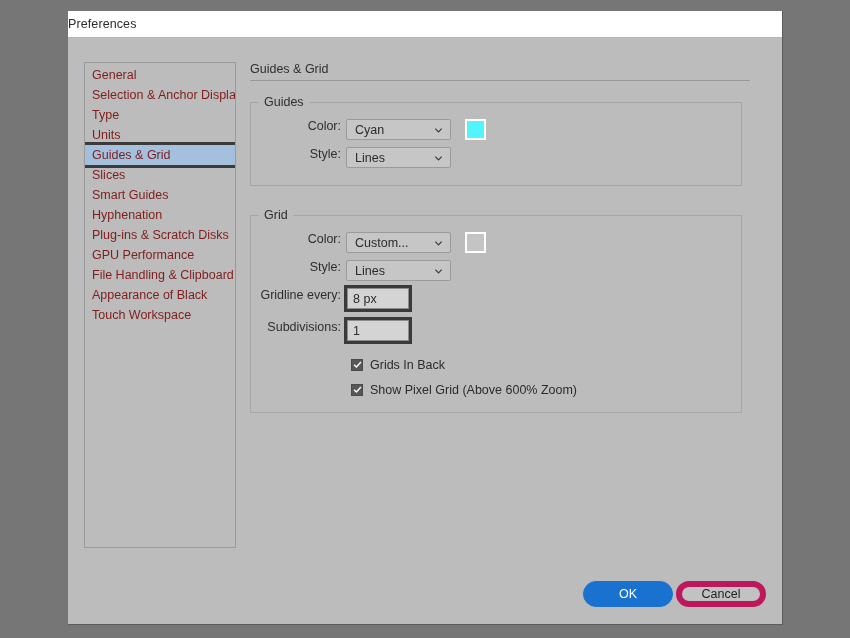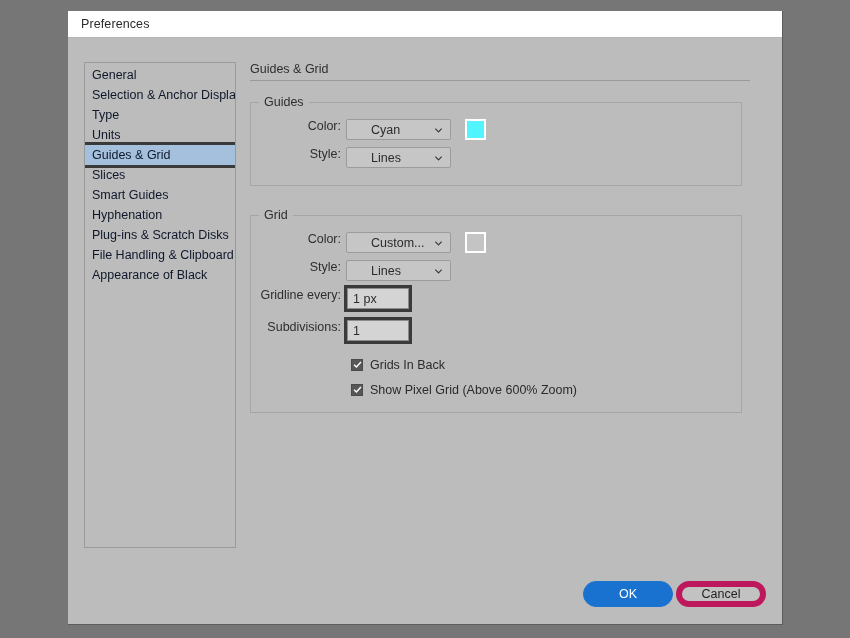--- a/index.html
+++ b/index.html
@@ -21,21 +21,20 @@
     background: #bcbcbc;
     box-sizing: border-box;
     border-right: 1px solid #5d5d5d;
     border-bottom: 1px solid #5d5d5d;
   }
   #titlebar {
     height: 27px;
     background: #ffffff;
     border-bottom: 1px solid #b4b4b4;
     display: flex; align-items: center;
-    padding-left: 13px;
     box-sizing: border-box;
   }
   #titlebar .title-text {
     font-size: 12.5px;
     color: #2b2b2b;
     letter-spacing: 0.1px;
   }
 
   #dialog-body {
     position: absolute;
@@ -52,21 +51,21 @@
     border: 1px solid #9a9a9a;
     box-sizing: border-box;
     padding-top: 2px;
     overflow: hidden;
   }
   .side-item {
     height: 20px;
     line-height: 20px;
     padding-left: 7px;
     font-size: 12.5px;
-    color: #0f172a;
+    color: #7f1d1d;
     white-space: nowrap;
     box-sizing: border-box;
     position: relative;
   }
   .side-item.selected {
     background: #a4c0dd;
     outline: 3px solid #3a3a3a;
     outline-offset: 0px;
     z-index: 5;
     width: 154px;
@@ -127,21 +126,21 @@
   
   .sel {
     width: 105px; height: 21px;
     background: #c6c6c6;
     border: 1px solid #9b9b9b;
     border-radius: 2px;
     box-sizing: border-box;
     display: flex; align-items: center;
     font-size: 12.5px;
     color: #2b2b2b;
-    padding-left: 24px;
+    padding-left: 8px;
     position: relative;
     cursor: default;
   }
   .sel .chev {
     position: absolute; right: 7px; top: 50%;
     transform: translateY(-50%);
     width: 9px; height: 9px;
     display: flex; align-items: center; justify-content: center;
   }
 
@@ -227,22 +226,24 @@
     <div id="sidebar">
         <div class="side-item"><span>General</span></div>
         <div class="side-item"><span>Selection &amp; Anchor Display</span></div>
         <div class="side-item"><span>Type</span></div>
         <div class="side-item"><span>Units</span></div>
         <div class="side-item selected"><span>Guides &amp; Grid</span></div>
         <div class="side-item"><span>Slices</span></div>
         <div class="side-item"><span>Smart Guides</span></div>
         <div class="side-item"><span>Hyphenation</span></div>
         <div class="side-item"><span>Plug-ins &amp; Scratch Disks</span></div>
+        <div class="side-item"><span>GPU Performance</span></div>
         <div class="side-item"><span>File Handling &amp; Clipboard</span></div>
         <div class="side-item"><span>Appearance of Black</span></div>
+        <div class="side-item"><span>Touch Workspace</span></div>
       </div>
 
     <div id="content">
       <div id="pane-title">Guides &amp; Grid</div>
       <div id="pane-rule"></div>
 
       <fieldset class="group">
         <legend>Guides</legend>
 
         <div class="row">
@@ -303,21 +304,21 @@
                     <path d="M1.5 3.5 L5 7 L8.5 3.5" fill="none" stroke="#3a3a3a" stroke-width="1.3"></path>
                   </svg>
               </span>
             </div>
           </div>
         </div>
 
         <div class="row" style="height:32px;">
           <div class="lbl">Gridline every:</div>
           <div class="txt">
-            <span>1 px</span>
+            <span>8 px</span>
           </div>
         </div>
 
         <div class="row" style="height:32px;">
           <div class="lbl">Subdivisions:</div>
           <div class="txt">
             <span>1</span>
           </div>
         </div>
 

